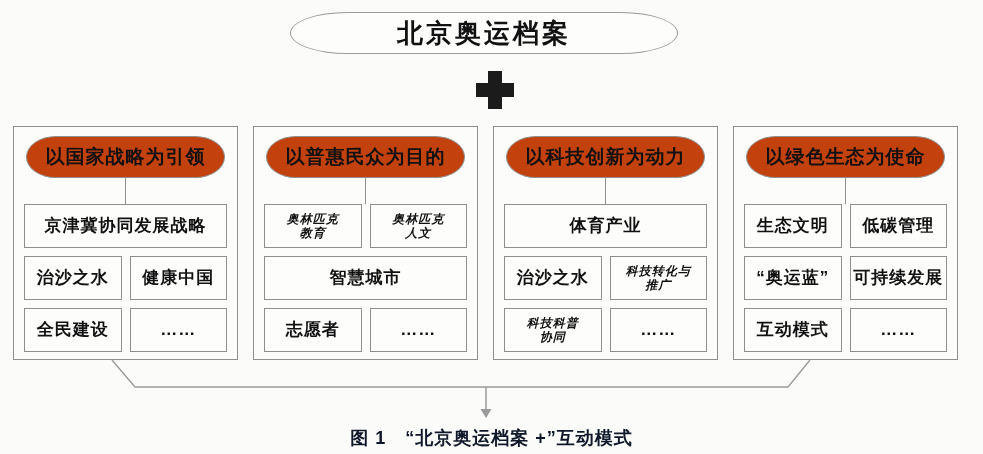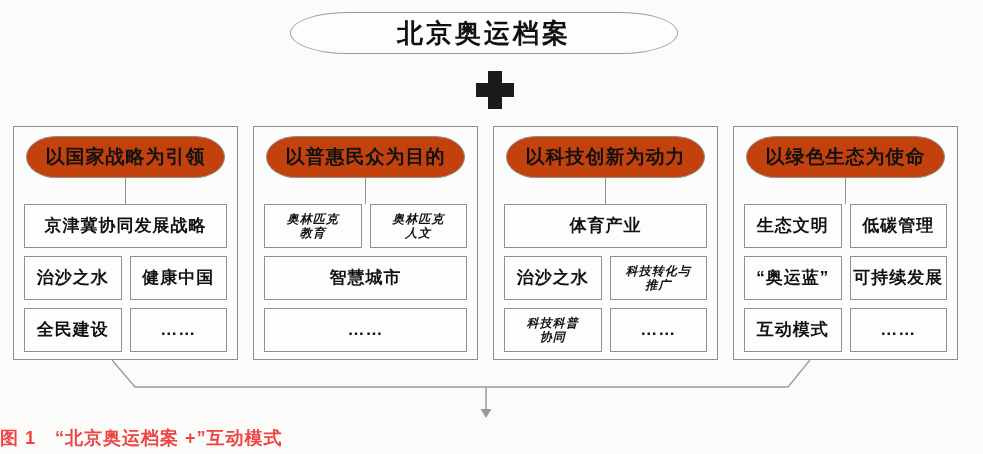--- a/index.html
+++ b/index.html
@@ -86,23 +86,23 @@
   .overlay {
     position: absolute; left: 0; top: 0;
     width: 983px; height: 454px;
     pointer-events: none;
   }
 
   
   .caption {
     position: absolute;
     left: 0; top: 426px; width: 100%;
-    text-align: left;
+    text-align: center;
     font-size: 18px; font-weight: bold; letter-spacing: 1px;
-    color: #ef4444;
+    color: #0f172a;
   }
 </style>
 </head>
 <body>
 
 <div class="screen">
 
   <div class="top-capsule">
     <span>北京奥运档案</span>
   </div>
@@ -137,20 +137,21 @@
       <div class="row first">
         <div class="box small">奥林匹克
 教育</div>
         <div class="box small">奥林匹克
 人文</div>
       </div>
       <div class="row">
         <div class="box">智慧城市</div>
       </div>
       <div class="row">
+        <div class="box">志愿者</div>
         <div class="box">……</div>
       </div>
     </div>
 
     <div class="col">
       <div class="col-header">
         <span>以科技创新为动力</span>
       </div>
       <div class="connector"></div>
       <div class="row first">

